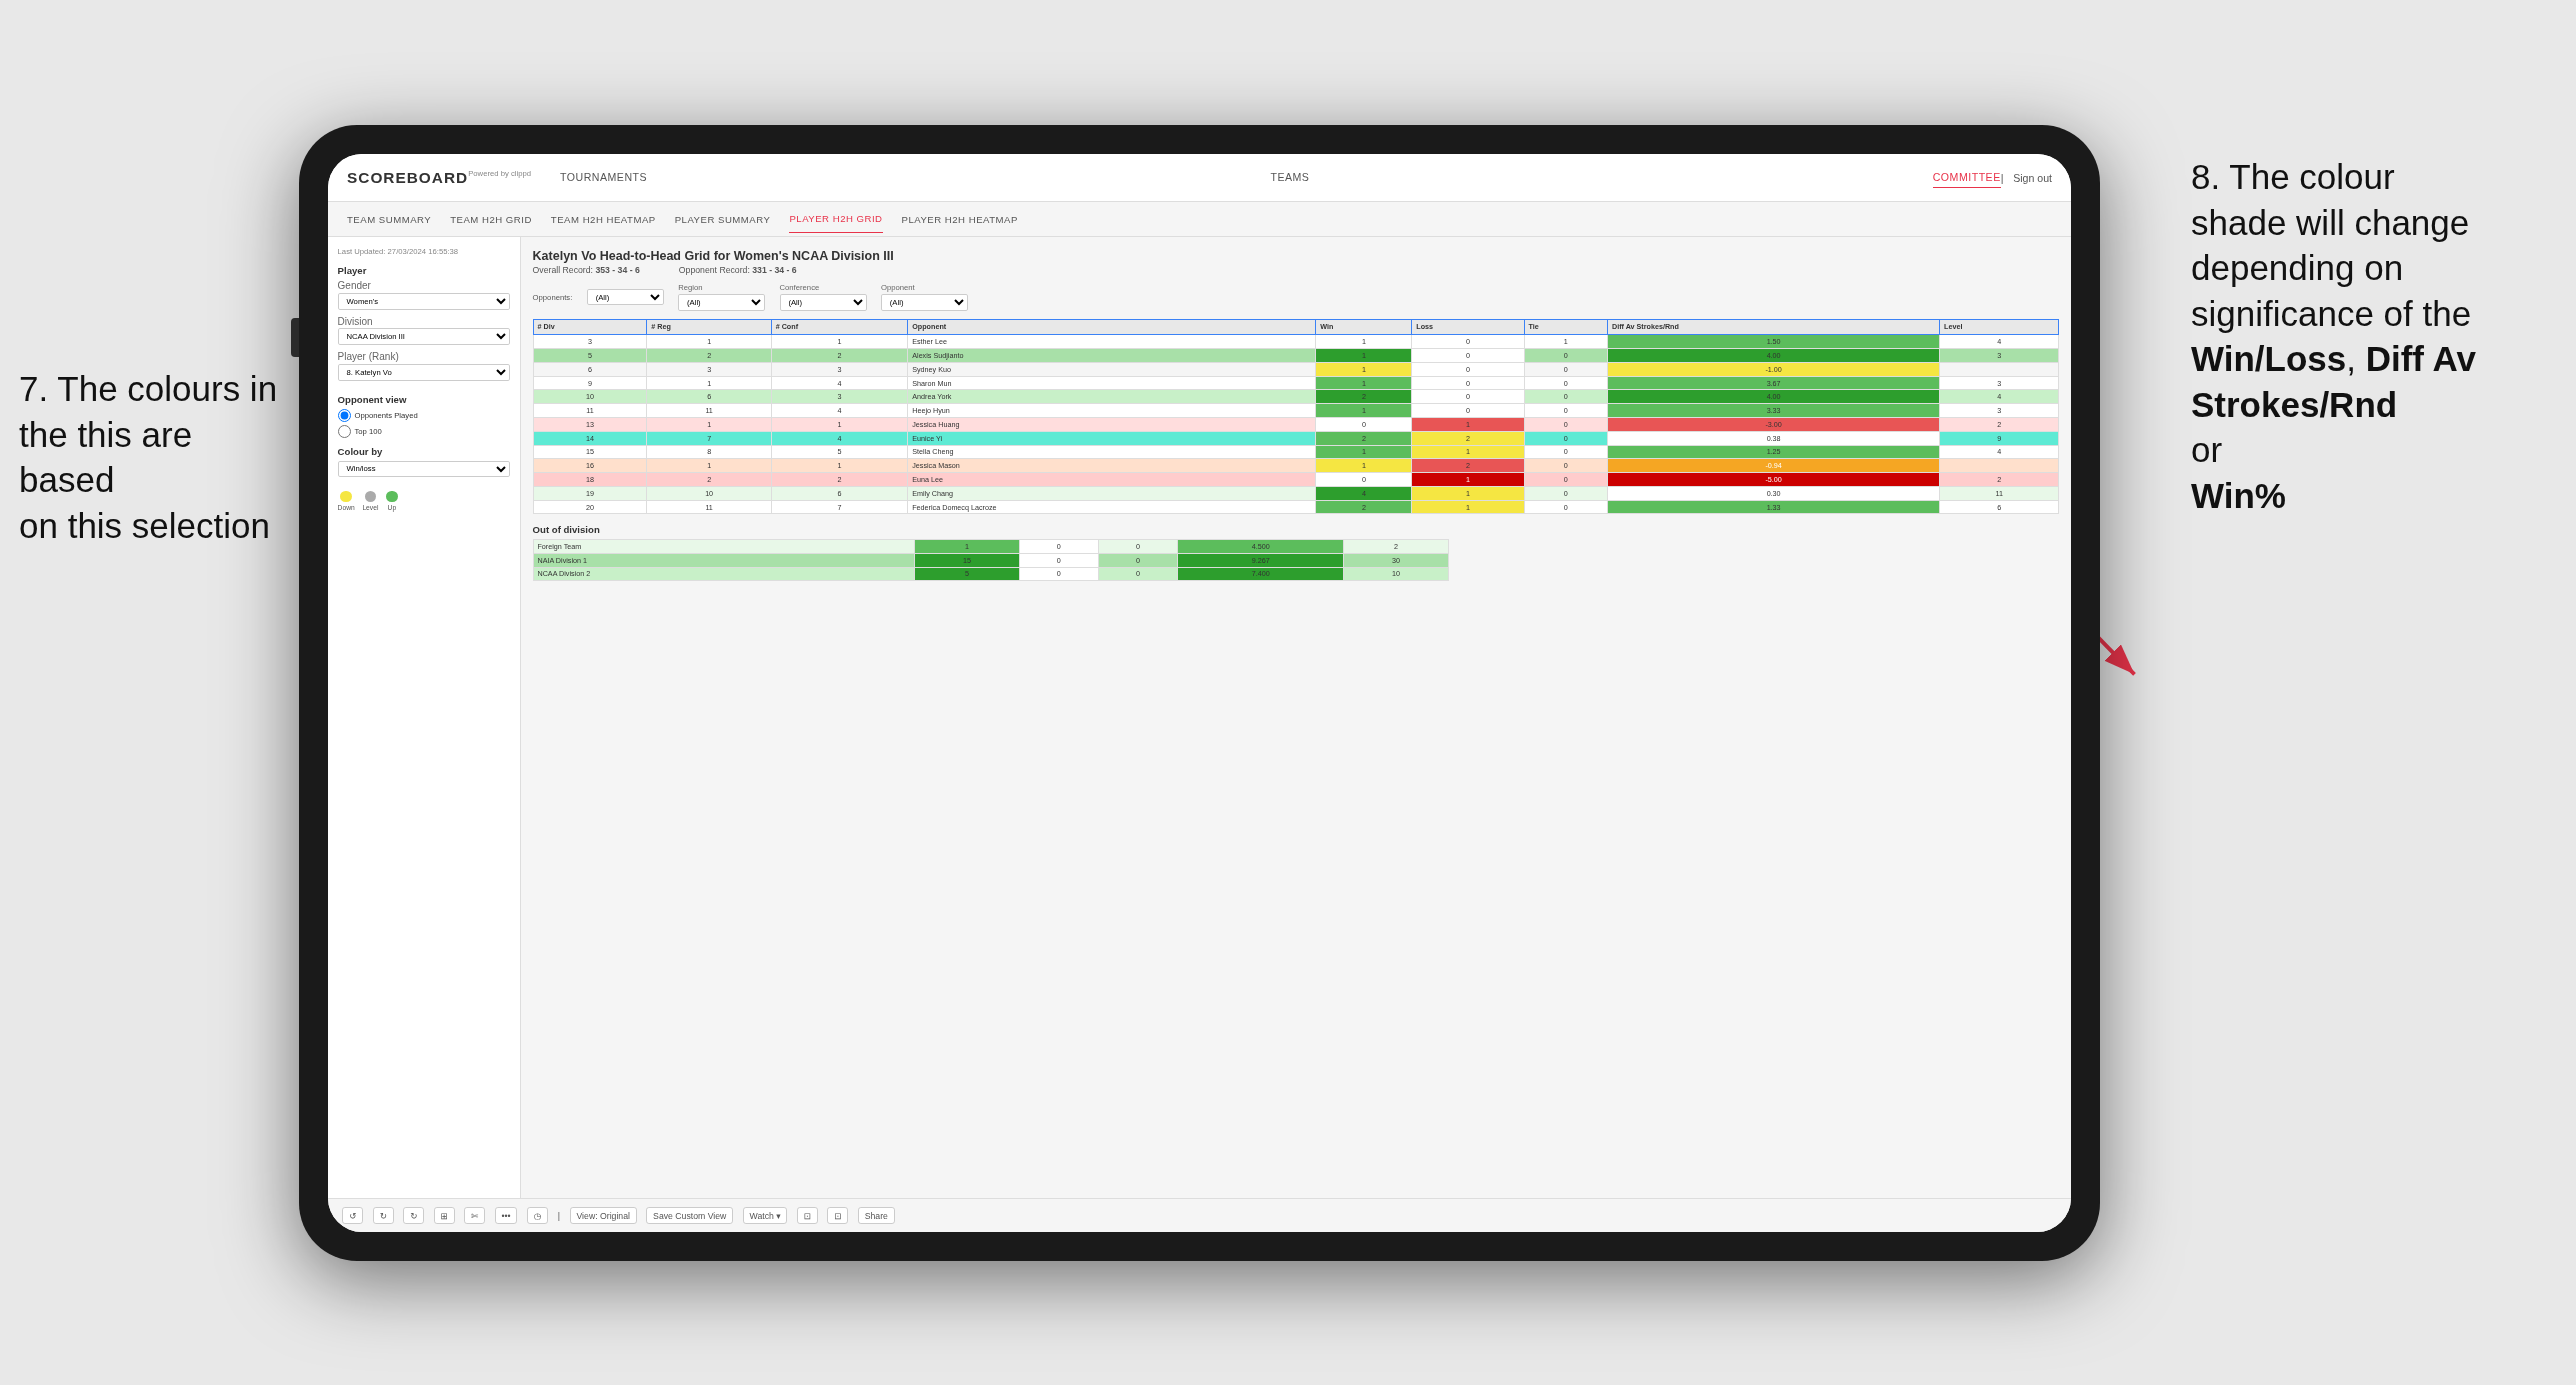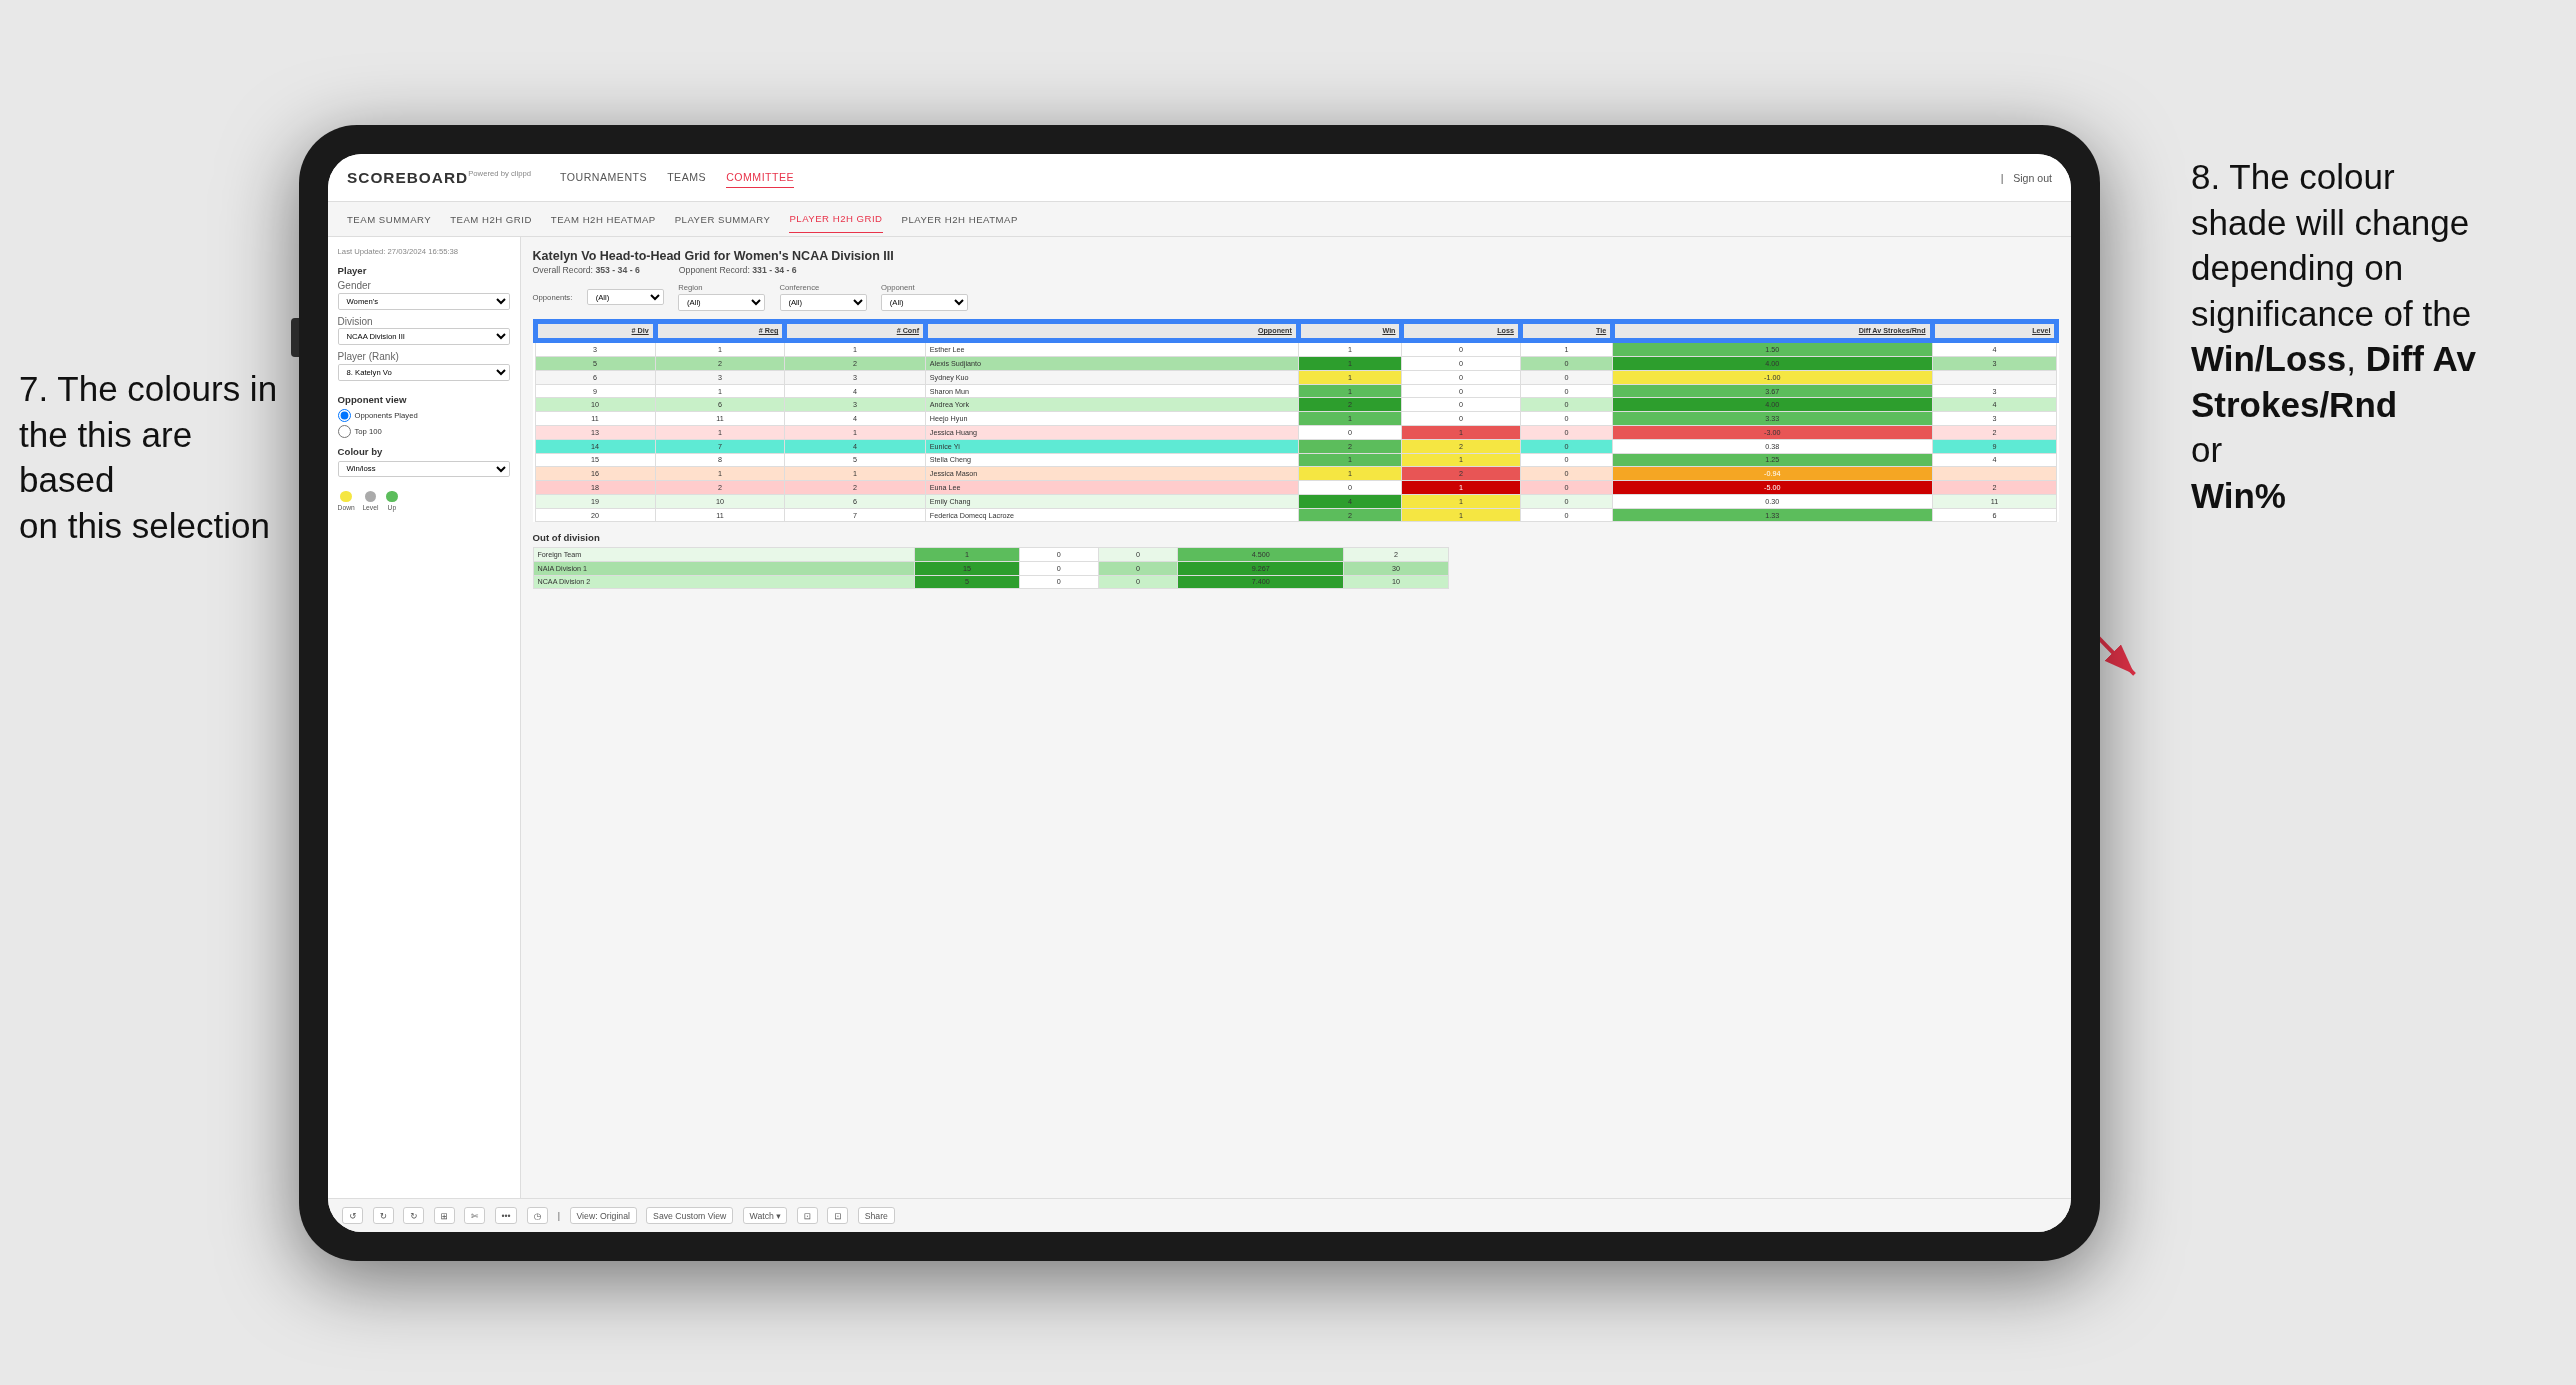--- a/index.html
+++ b/index.html
@@ -83,22 +83,23 @@
       color: #333;
     }
 
     .logo-sub {
       font-size: 7.7px;
       color: #888;
     }
 
     .nav-items {
       display: flex;
-      gap: 20px;
+      gap: 12px;
       flex: 1;
+      justify-content: space-between;
     }
 
     .nav-item {
       font-size: 10.6px;
       color: #555;
       cursor: pointer;
       padding: 3.9px 0;
       text-transform: uppercase;
       letter-spacing: 0.5px;
     }
@@ -286,27 +287,26 @@
     
     .data-table {
       width: 100%;
       border-collapse: collapse;
       font-size: 7.7px;
       background: #fff;
     }
 
     .data-table th {
       background: #e8e8e8;
-      border: 5px solid #3b82f6;
+      border: 1px solid #3b82f6;
       padding: 2.9px 3.9px;
-      text-align: right;
+      text-align: left;
       font-weight: bold;
       color: #333;
       font-size: 7.2px;
-      text-decoration: underline;
     }
 
     .data-table td {
       border: 1px solid #ddd;
       padding: 1.9px 3.9px;
       text-align: center;
       font-size: 7.2px;
       color: #333;
     }
 

